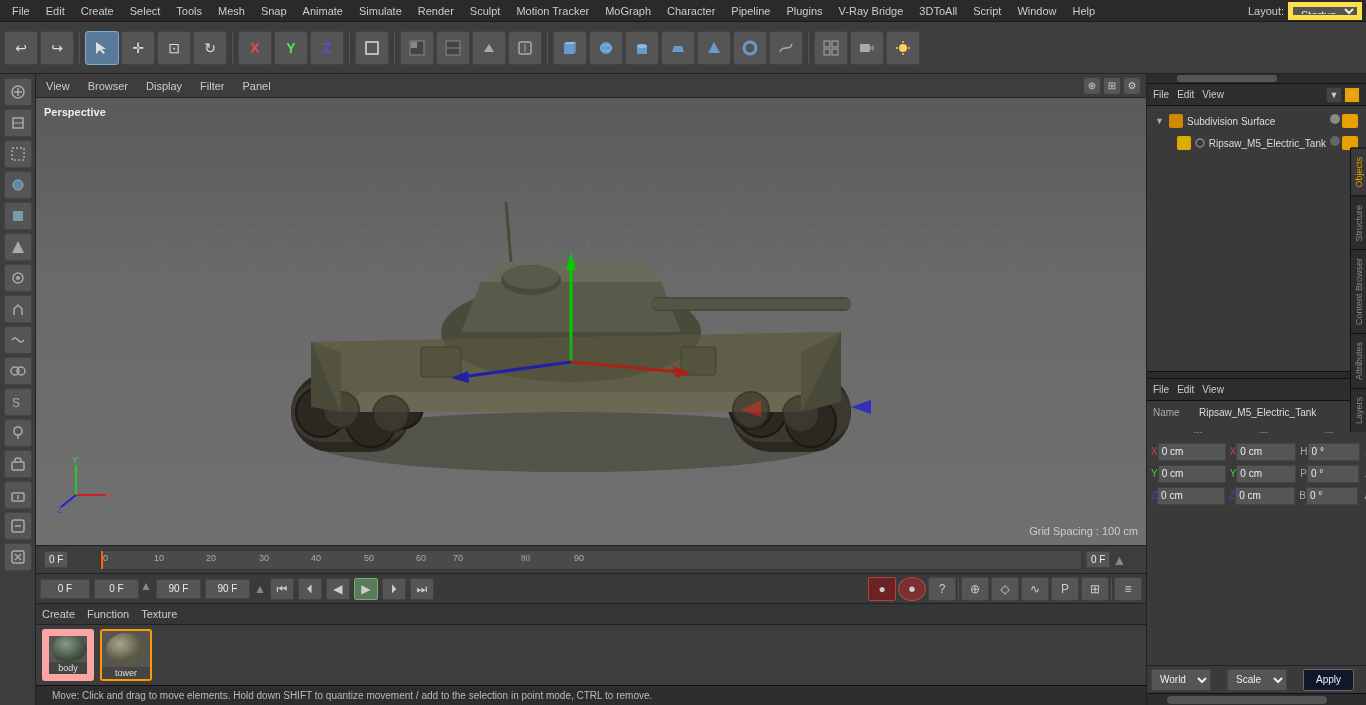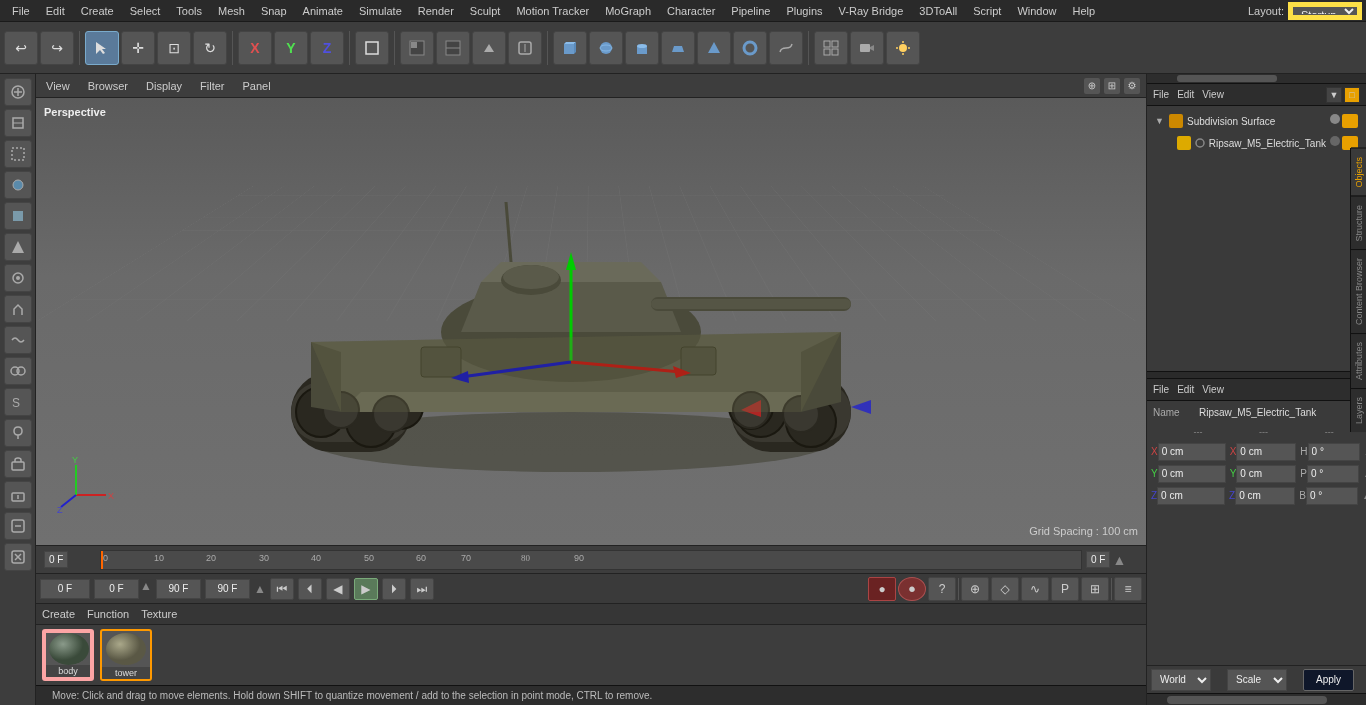--- a/index.html
+++ b/index.html
@@ -301,21 +301,21 @@
       flex: 1;
       display: flex;
       align-items: center;
       padding: 4px 6px;
       gap: 6px;
     }
     .mat-item {
       width: 52px;
       height: 52px;
       background: #555;
-      border: 4px solid #fca5a5;
+      border: 7px solid #fca5a5;
       border-radius: 3px;
       display: flex;
       flex-direction: column;
       align-items: center;
       overflow: hidden;
       cursor: pointer;
       position: relative;
     }
     .mat-preview {
       width: 100%;
@@ -875,21 +875,21 @@
       </div>
       <div id="timeline-ruler">
         <div id="playhead"></div>
         <span class="ruler-label" style="left:2px;">0</span>
         <span class="ruler-label" style="left:53px;">10</span>
         <span class="ruler-label" style="left:105px;">20</span>
         <span class="ruler-label" style="left:158px;">30</span>
         <span class="ruler-label" style="left:210px;">40</span>
         <span class="ruler-label" style="left:263px;">50</span>
         <span class="ruler-label" style="left:315px;">60</span>
-        <span class="ruler-label" style="left:360px;">70</span>
+        <span class="ruler-label" style="left:352px;">70</span>
         <span class="ruler-label" style="left:420px;font-family:Liberation Serif, serif;">80</span>
         <span class="ruler-label" style="left:473px;">90</span>
       </div>
       <div style="width:60px;display:flex;align-items:center;padding:0 4px;">
         <span style="color:#eee;font-size:10px;background:#555;padding:2px 4px;border:1px solid #444;">0 F</span>
         <span style="color:#888;font-size:14px;cursor:pointer;margin-left:2px;">▲</span>
       </div>
     </div>
 
     <div id="playback-row">

